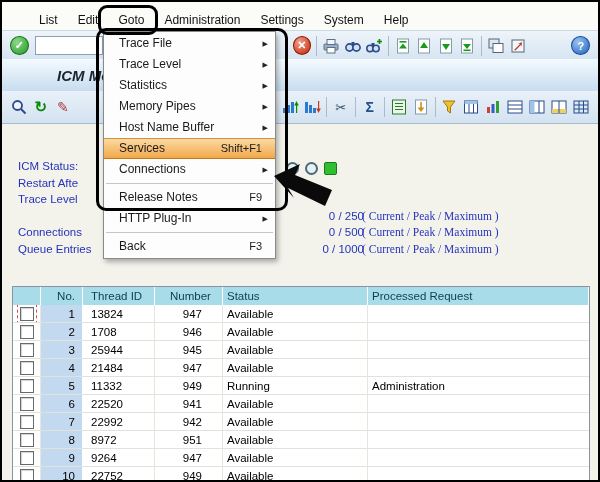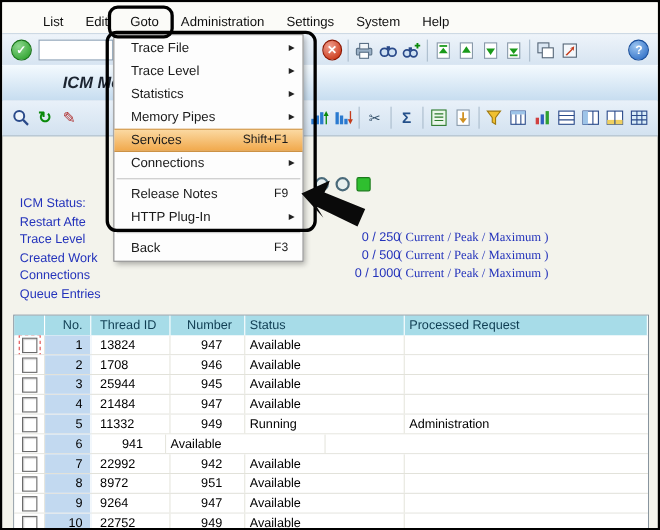--- a/index.html
+++ b/index.html
@@ -35,21 +35,21 @@
 
   
   .titlebar { position:absolute; top:57px; left:0; right:0; height:32px;
               background:linear-gradient(#f4fafe,#c7ddf0); border-bottom:1px solid #6d96ba;
               display:flex; align-items:center;padding-left:45px; }
   .title { font-size:15px; font-weight:bold; font-style:italic; color:#1c2430; margin-left:10px; }
 
   
   .status-panel { position:absolute; left:16px; top:156px; width:570px; color:#2433bb; font-size:11.5px; }
   .sline { position:relative; height:16.5px; line-height:16.5px; }
-  .slabel { display:inline-block; width:86px; overflow:hidden; white-space:nowrap;margin-top:19px; }
+  .slabel { display:inline-block; width:86px; overflow:hidden; white-space:nowrap; }
   .sval { position:absolute; left:268px; width:78px; text-align:right; white-space:nowrap; }
   .snote { position:absolute; left:344px; white-space:nowrap;font-family:Liberation Serif, serif; }
   .sicons { position:absolute; left:268px; top:2px; }
   .scirc { display:inline-block; width:9px; height:9px; border-radius:50%; border:2px solid #4a6a7a;
            background:#e8f0f0; margin-right:3px; vertical-align:middle; }
   .ssq { display:inline-block; width:11px; height:11px; background:#2fbf2f; border:1px solid #1a7a1a;
          border-radius:2px; vertical-align:middle; }
 
   
   .table { position:absolute; left:10px; top:284px; width:578px; background:#fff;
@@ -304,21 +304,20 @@
         <span class="ssq"></span>
       </span>
     </div>
     <div class="sline">
       <span class="slabel">Restart Afte</span>
     </div>
     <div class="sline">
       <span class="slabel">Trace Level</span>
     </div>
     <div class="sline">
-      <span class="slabel">Created Work</span>
       <span class="sval">0 / 250</span>
       <span class="snote">( Current / Peak / Maximum )</span>
     </div>
     <div class="sline">
       <span class="slabel">Connections</span>
       <span class="sval">0 / 500</span>
       <span class="snote">( Current / Peak / Maximum )</span>
     </div>
     <div class="sline">
       <span class="slabel">Queue Entries</span>
@@ -385,20 +384,21 @@
       <div class="cell c2">11332</div>
       <div class="cell c3">949</div>
       <div class="cell c4">Running</div>
       <div class="cell c5">Administration</div>
     </div>
     <div class="trow">
       <div class="cell c0">
           <span class="checkbox"></span>
         </div>
       <div class="cell c1">6</div>
+      <div class="cell c2">22520</div>
       <div class="cell c3">941</div>
       <div class="cell c4">Available</div>
       <div class="cell c5"></div>
     </div>
     <div class="trow">
       <div class="cell c0">
           <span class="checkbox"></span>
         </div>
       <div class="cell c1">7</div>
       <div class="cell c2">22992</div>
@@ -446,20 +446,24 @@
     <div class="dd-item">
       <span>Trace Level</span>
       <span class="arrow">▶</span>
     </div>
     <div class="dd-item">
       <span>Statistics</span>
       <span class="arrow">▶</span>
     </div>
     <div class="dd-item">
       <span>Memory Pipes</span>
+      <span class="arrow">▶</span>
+    </div>
+    <div class="dd-item">
+      <span>Host Name Buffer</span>
       <span class="arrow">▶</span>
     </div>
     <div class="dd-item hl">
       <span>Services</span>
       <span class="short">Shift+F1</span>
     </div>
     <div class="dd-item">
       <span>Connections</span>
       <span class="arrow">▶</span>
     </div>

